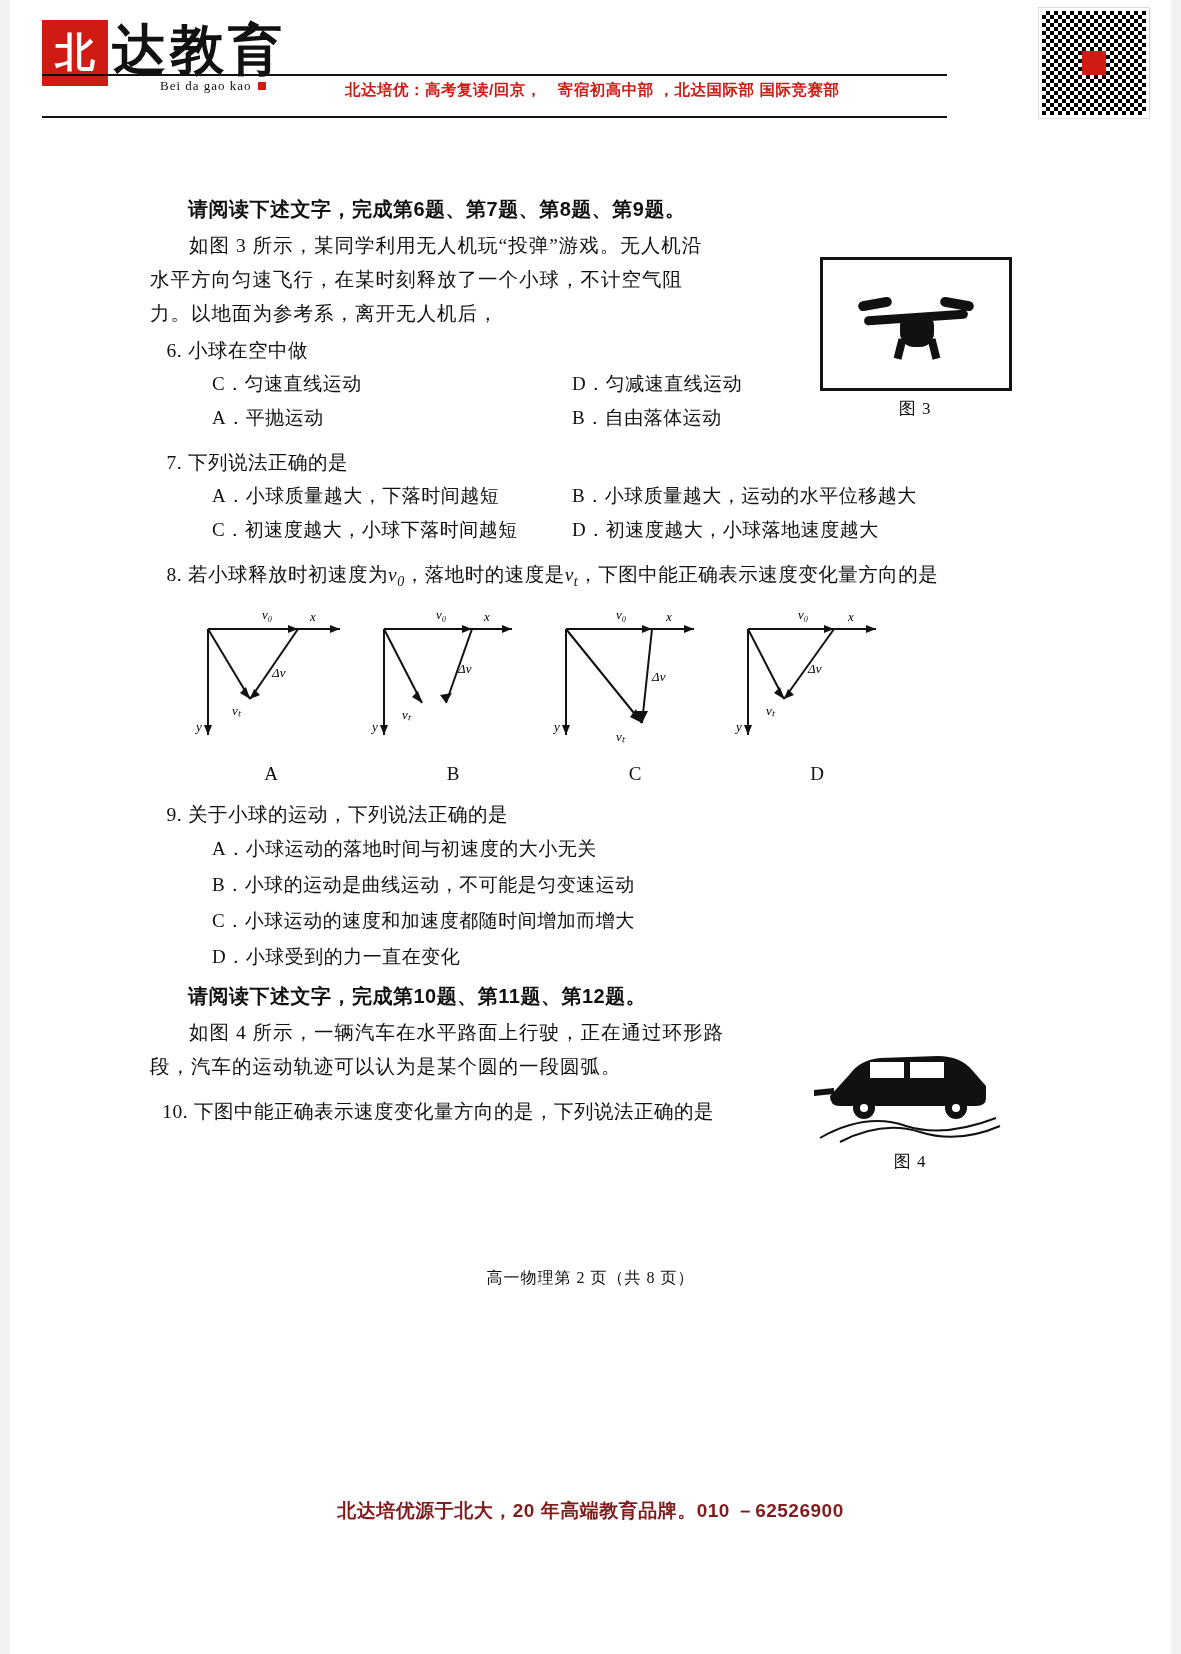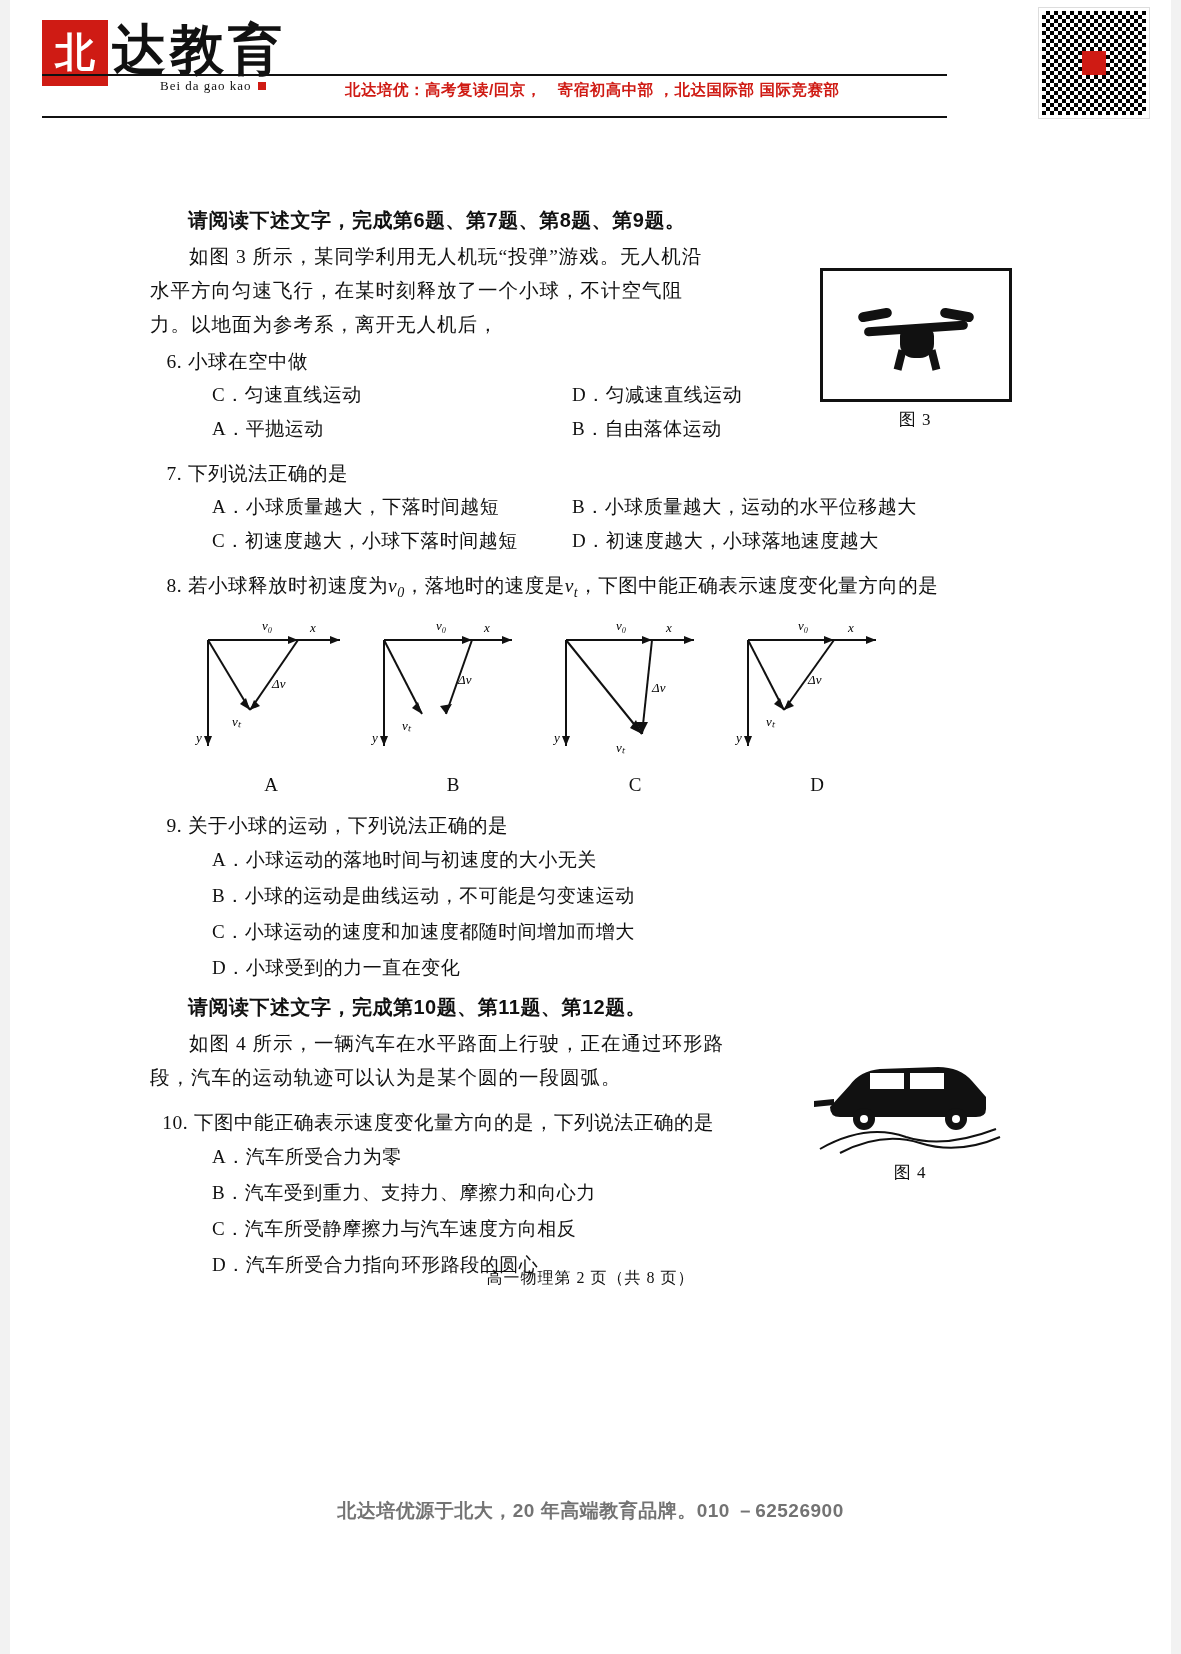--- a/index.html
+++ b/index.html
@@ -103,21 +103,21 @@
     content: "";
     position: absolute;
     left: 38%; top: 38%;
     width: 24%; height: 24%;
     background: #cf1b14;
   }
 
   
   .page {
     position: absolute;
-    left: 0; top: 122px;
+    left: 0; top: 111px;
     width: 1001px;
     height: 1380px;
   }
   .content {
     position: absolute;
     left: 150px;
     top: 85px;
     width: 860px;
   }
 
@@ -281,21 +281,21 @@
     letter-spacing: 1px;
   }
   .footer-ad {
     position: absolute;
     left: 0; right: 0;
     top: 1498px;
     text-align: center;
     font-family: "Liberation Sans", sans-serif;
     font-weight: bold;
     font-size: 19px;
-    color: #737373;
+    color: #7f1d1d;
     letter-spacing: 0.5px;
   }
   .bd-edge-l, .bd-edge-r {
     position: absolute;
     top: 0;
     width: 10px;
     height: 1654px;
     background: #f2f2f2;
   }
   .bd-edge-l { left: 0; }
@@ -514,25 +514,19 @@
         </div>
         <div class="fig4-cap">图 4</div>
       </div>
     </div>
 
     <div class="q" style="">
       <div class="q-head" style="padding-left:44px;">
         <span class="q-num" style="width:38px;">10.</span>
         <span>下图中能正确表示速度变化量方向的是，下列说法正确的是</span>
       </div>
-      <div class="opts">
-        <div class="opt" style="line-height:36px;">A．汽车所受合力为零</div>
-        <div class="opt" style="line-height:36px;">B．汽车受到重力、支持力、摩擦力和向心力</div>
-        <div class="opt" style="line-height:36px;">C．汽车所受静摩擦力与汽车速度方向相反</div>
-        <div class="opt" style="line-height:36px;">D．汽车所受合力指向环形路段的圆心</div>
-      </div>
     </div>
 
   </div>
 </div>
 
 <div class="footer-pageno">高一物理第 2 页（共 8 页）</div>
 <div class="footer-ad">北达培优源于北大，20 年高端教育品牌。010 －62526900</div>
 
 </body></html>

